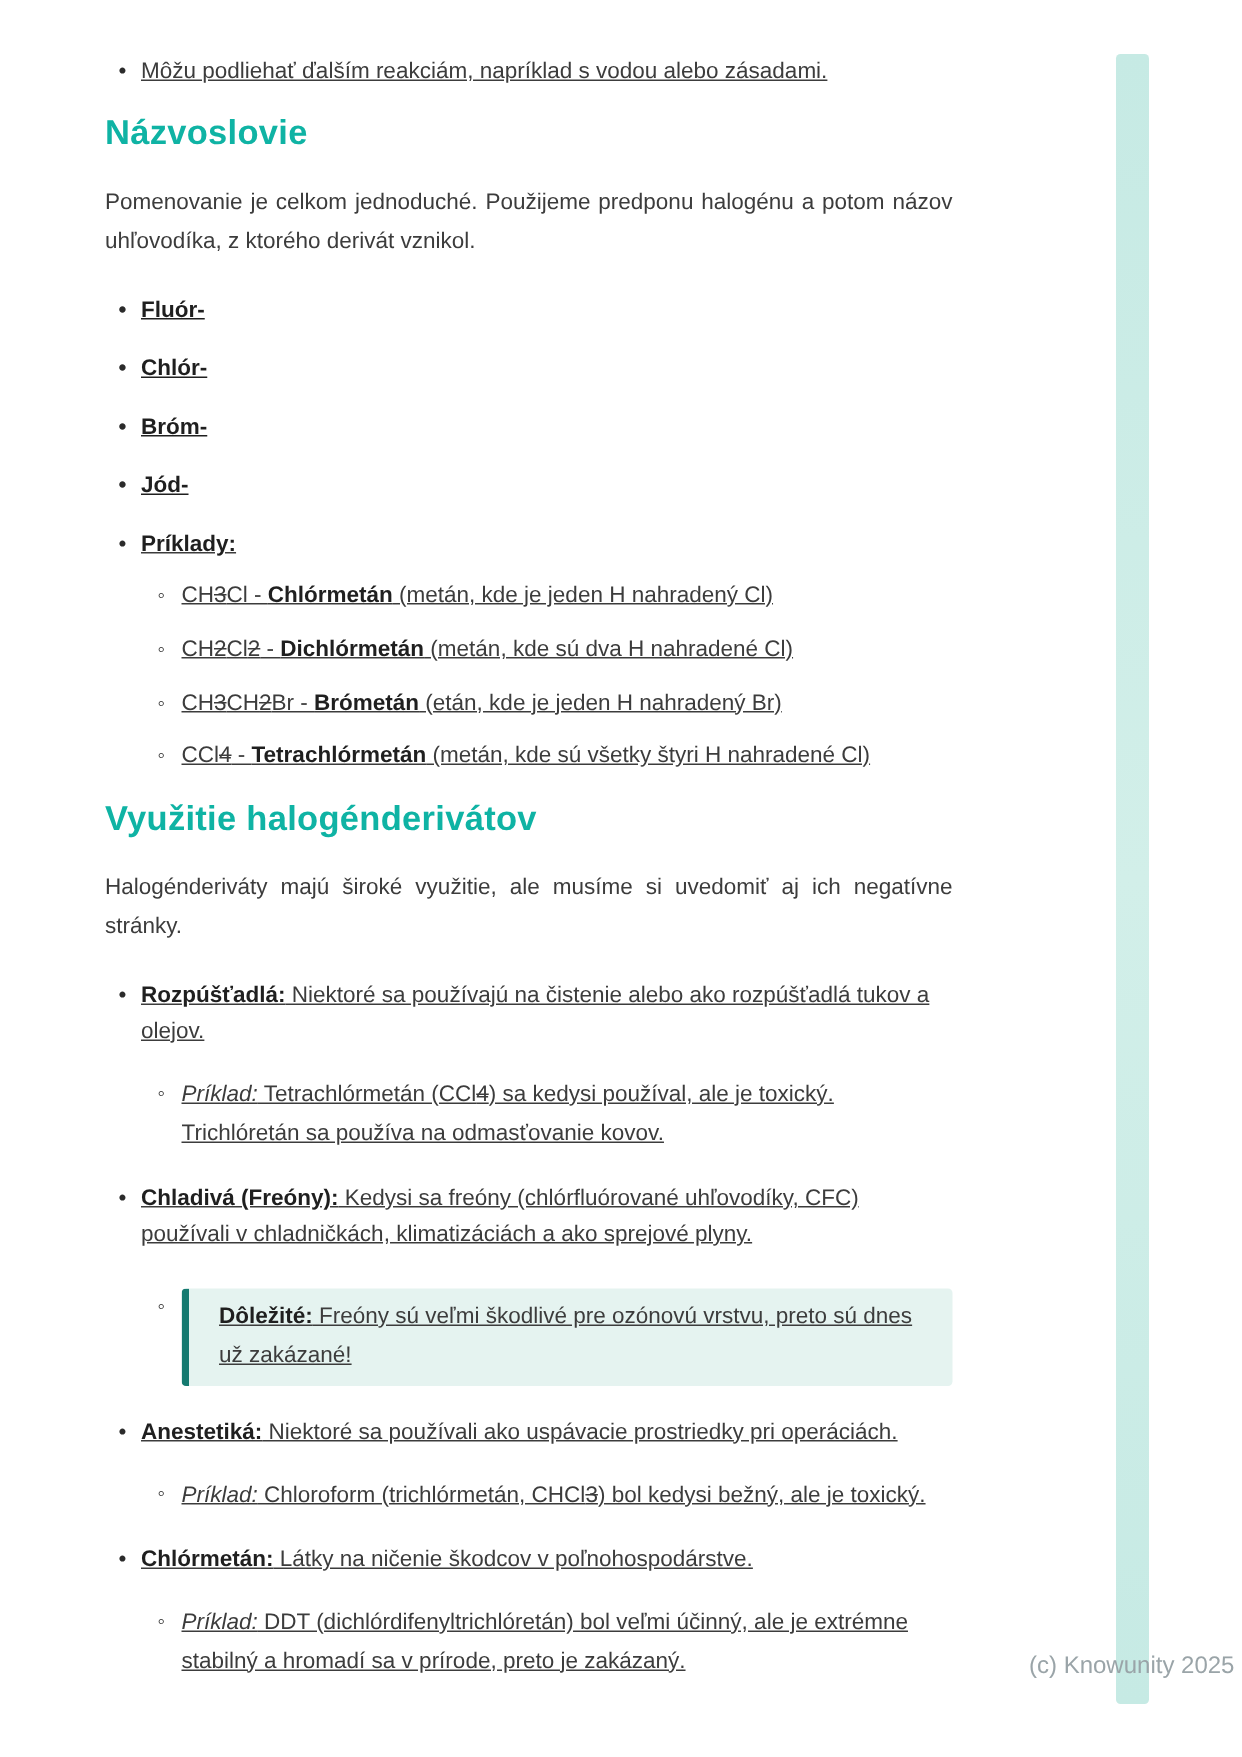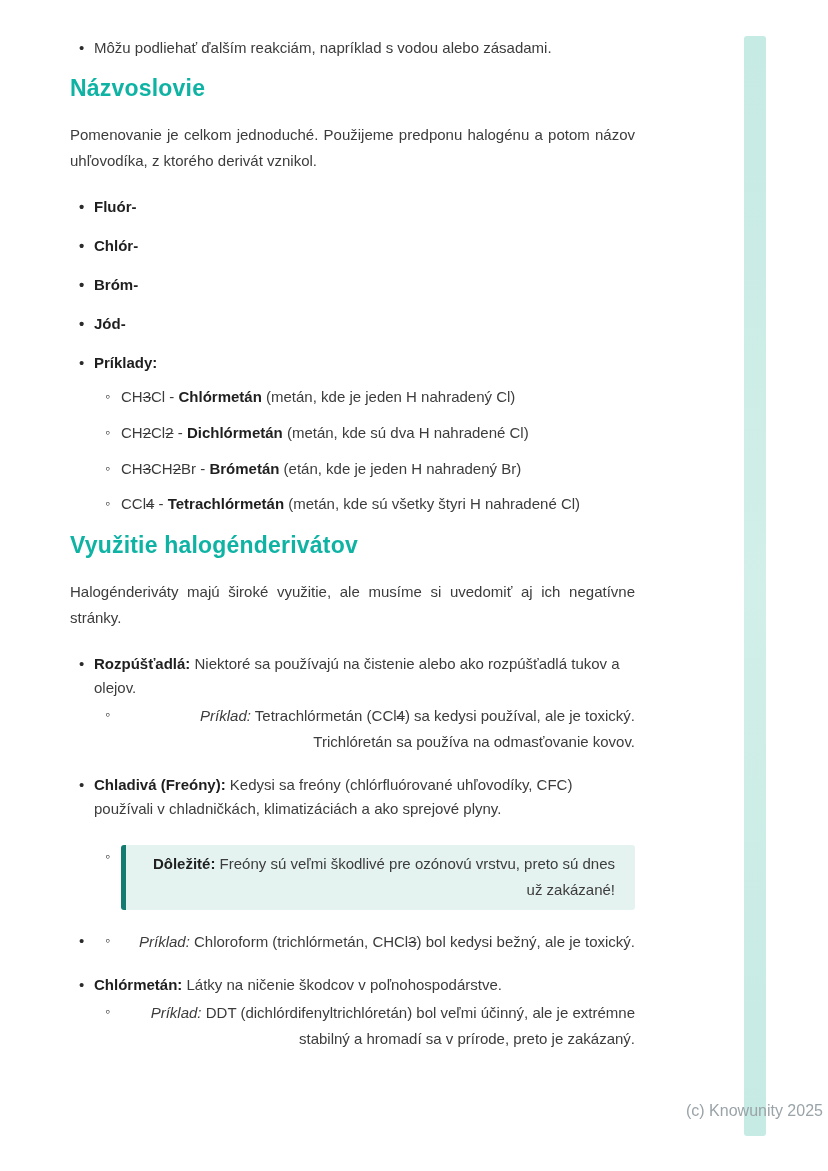--- a/index.html
+++ b/index.html
@@ -33,21 +33,21 @@
     margin:15px 0 20px;
     letter-spacing:.2px;
   }
   p{
     text-align:justify;
     line-height:1.7;
     margin:0 0 22px;
   }
   ul{list-style:none;}
   ul.l1{padding-left:24px;}
-  ul.l1 > li{position:relative;line-height:1.6;}
+  ul.l1 > li{position:relative;line-height:1.6;text-decoration:underline;}
   ul.l1 > li::before{
     content:"•";
     position:absolute;
     left:-15px;
     color:#2b2b2b;
     font-size:15px;
   }
   ul.l2{padding-left:27px;margin-top:10px;}
   ul.l2 > li{position:relative;line-height:1.65;margin-bottom:11px;}
   ul.l2 > li::before{
@@ -57,21 +57,21 @@
     top:0;
     color:#2b2b2b;
     font-size:14px;
   }
   .intro-list li{margin-bottom:0;}
   .halogen-list{margin-top:8px;}
   .halogen-list > li{margin-bottom:15px;}
   .halogen-list > li.bold-item{font-weight:700;color:var(--bold);}
   .usage-list{margin-top:2px;}
   .usage-list > li{margin-bottom:19px;line-height:1.7;}
-  .usage-list ul.l2{margin-top:3px;text-align:right;}
+  .usage-list ul.l2{margin-top:17px;}
   .usage-list ul.l2 > li{line-height:1.7;margin-bottom:0;}
   .b{font-weight:700;color:var(--bold);}
   .i{font-style:italic;}
   .s{text-decoration:line-through;}
   li.callout-li{margin:24px 0 27px;}
   li.callout-li::before{top:16px;}
   .callout{
     background:var(--callout_bg);
     border-left:5px solid var(--callout_border);
     border-radius:3px;
@@ -143,20 +143,21 @@
       <span><span class="b">Chladivá (Freóny):</span><span> Kedysi sa freóny (chlórfluórované uhľovodíky, CFC) používali v chladničkách, klimatizáciách a ako sprejové plyny.</span></span>
       <ul class="l2">
         <li class="callout-li">
           <div class="callout">
             <span><span class="b">Dôležité:</span><span> Freóny sú veľmi škodlivé pre ozónovú vrstvu, preto sú dnes už zakázané!</span></span>
           </div>
         </li>
       </ul>
     </li>
     <li>
+      <span><span class="b">Anestetiká:</span><span> Niektoré sa používali ako uspávacie prostriedky pri operáciách.</span></span>
       <ul class="l2">
         <li><span class="i">Príklad:</span><span> Chloroform (trichlórmetán, CHCl</span><span class="s">3</span><span>) bol kedysi bežný, ale je toxický.</span></li>
       </ul>
     </li>
     <li>
       <span><span class="b">Chlórmetán:</span><span> Látky na ničenie škodcov v poľnohospodárstve.</span></span>
       <ul class="l2">
         <li><span class="i">Príklad:</span><span> DDT (dichlórdifenyltrichlóretán) bol veľmi účinný, ale je extrémne stabilný a hromadí sa v prírode, preto je zakázaný.</span></li>
       </ul>
     </li>

